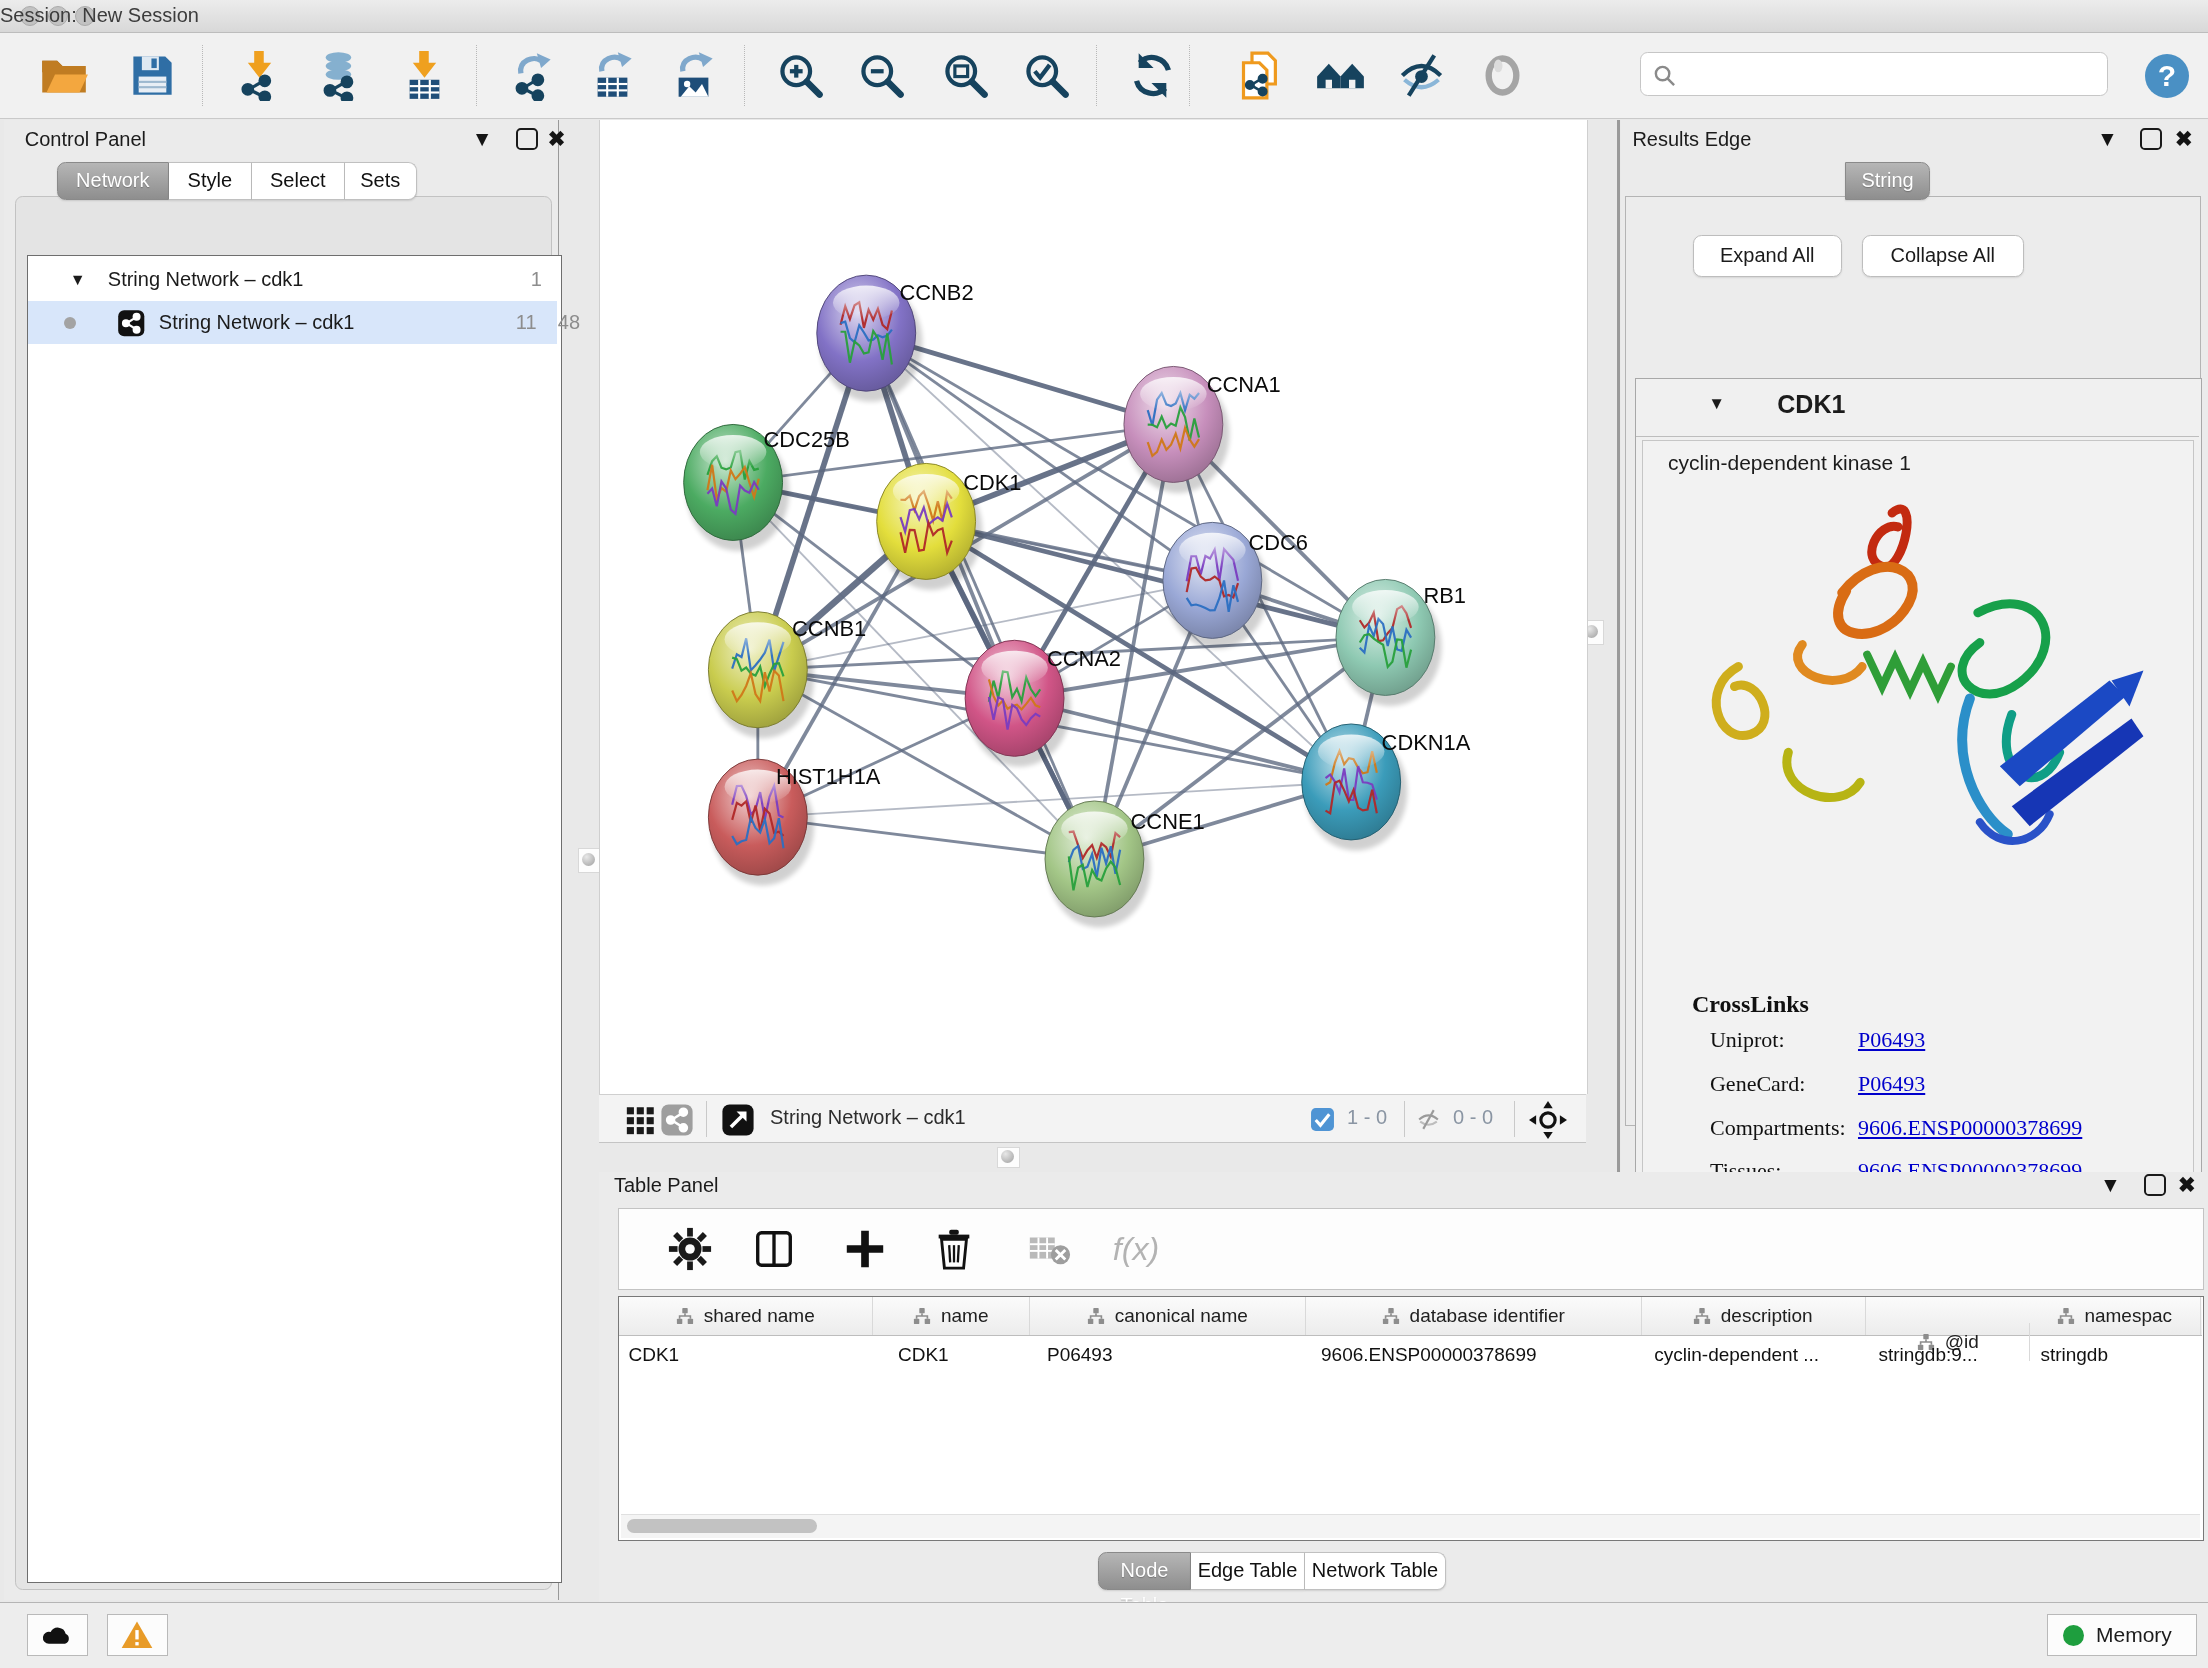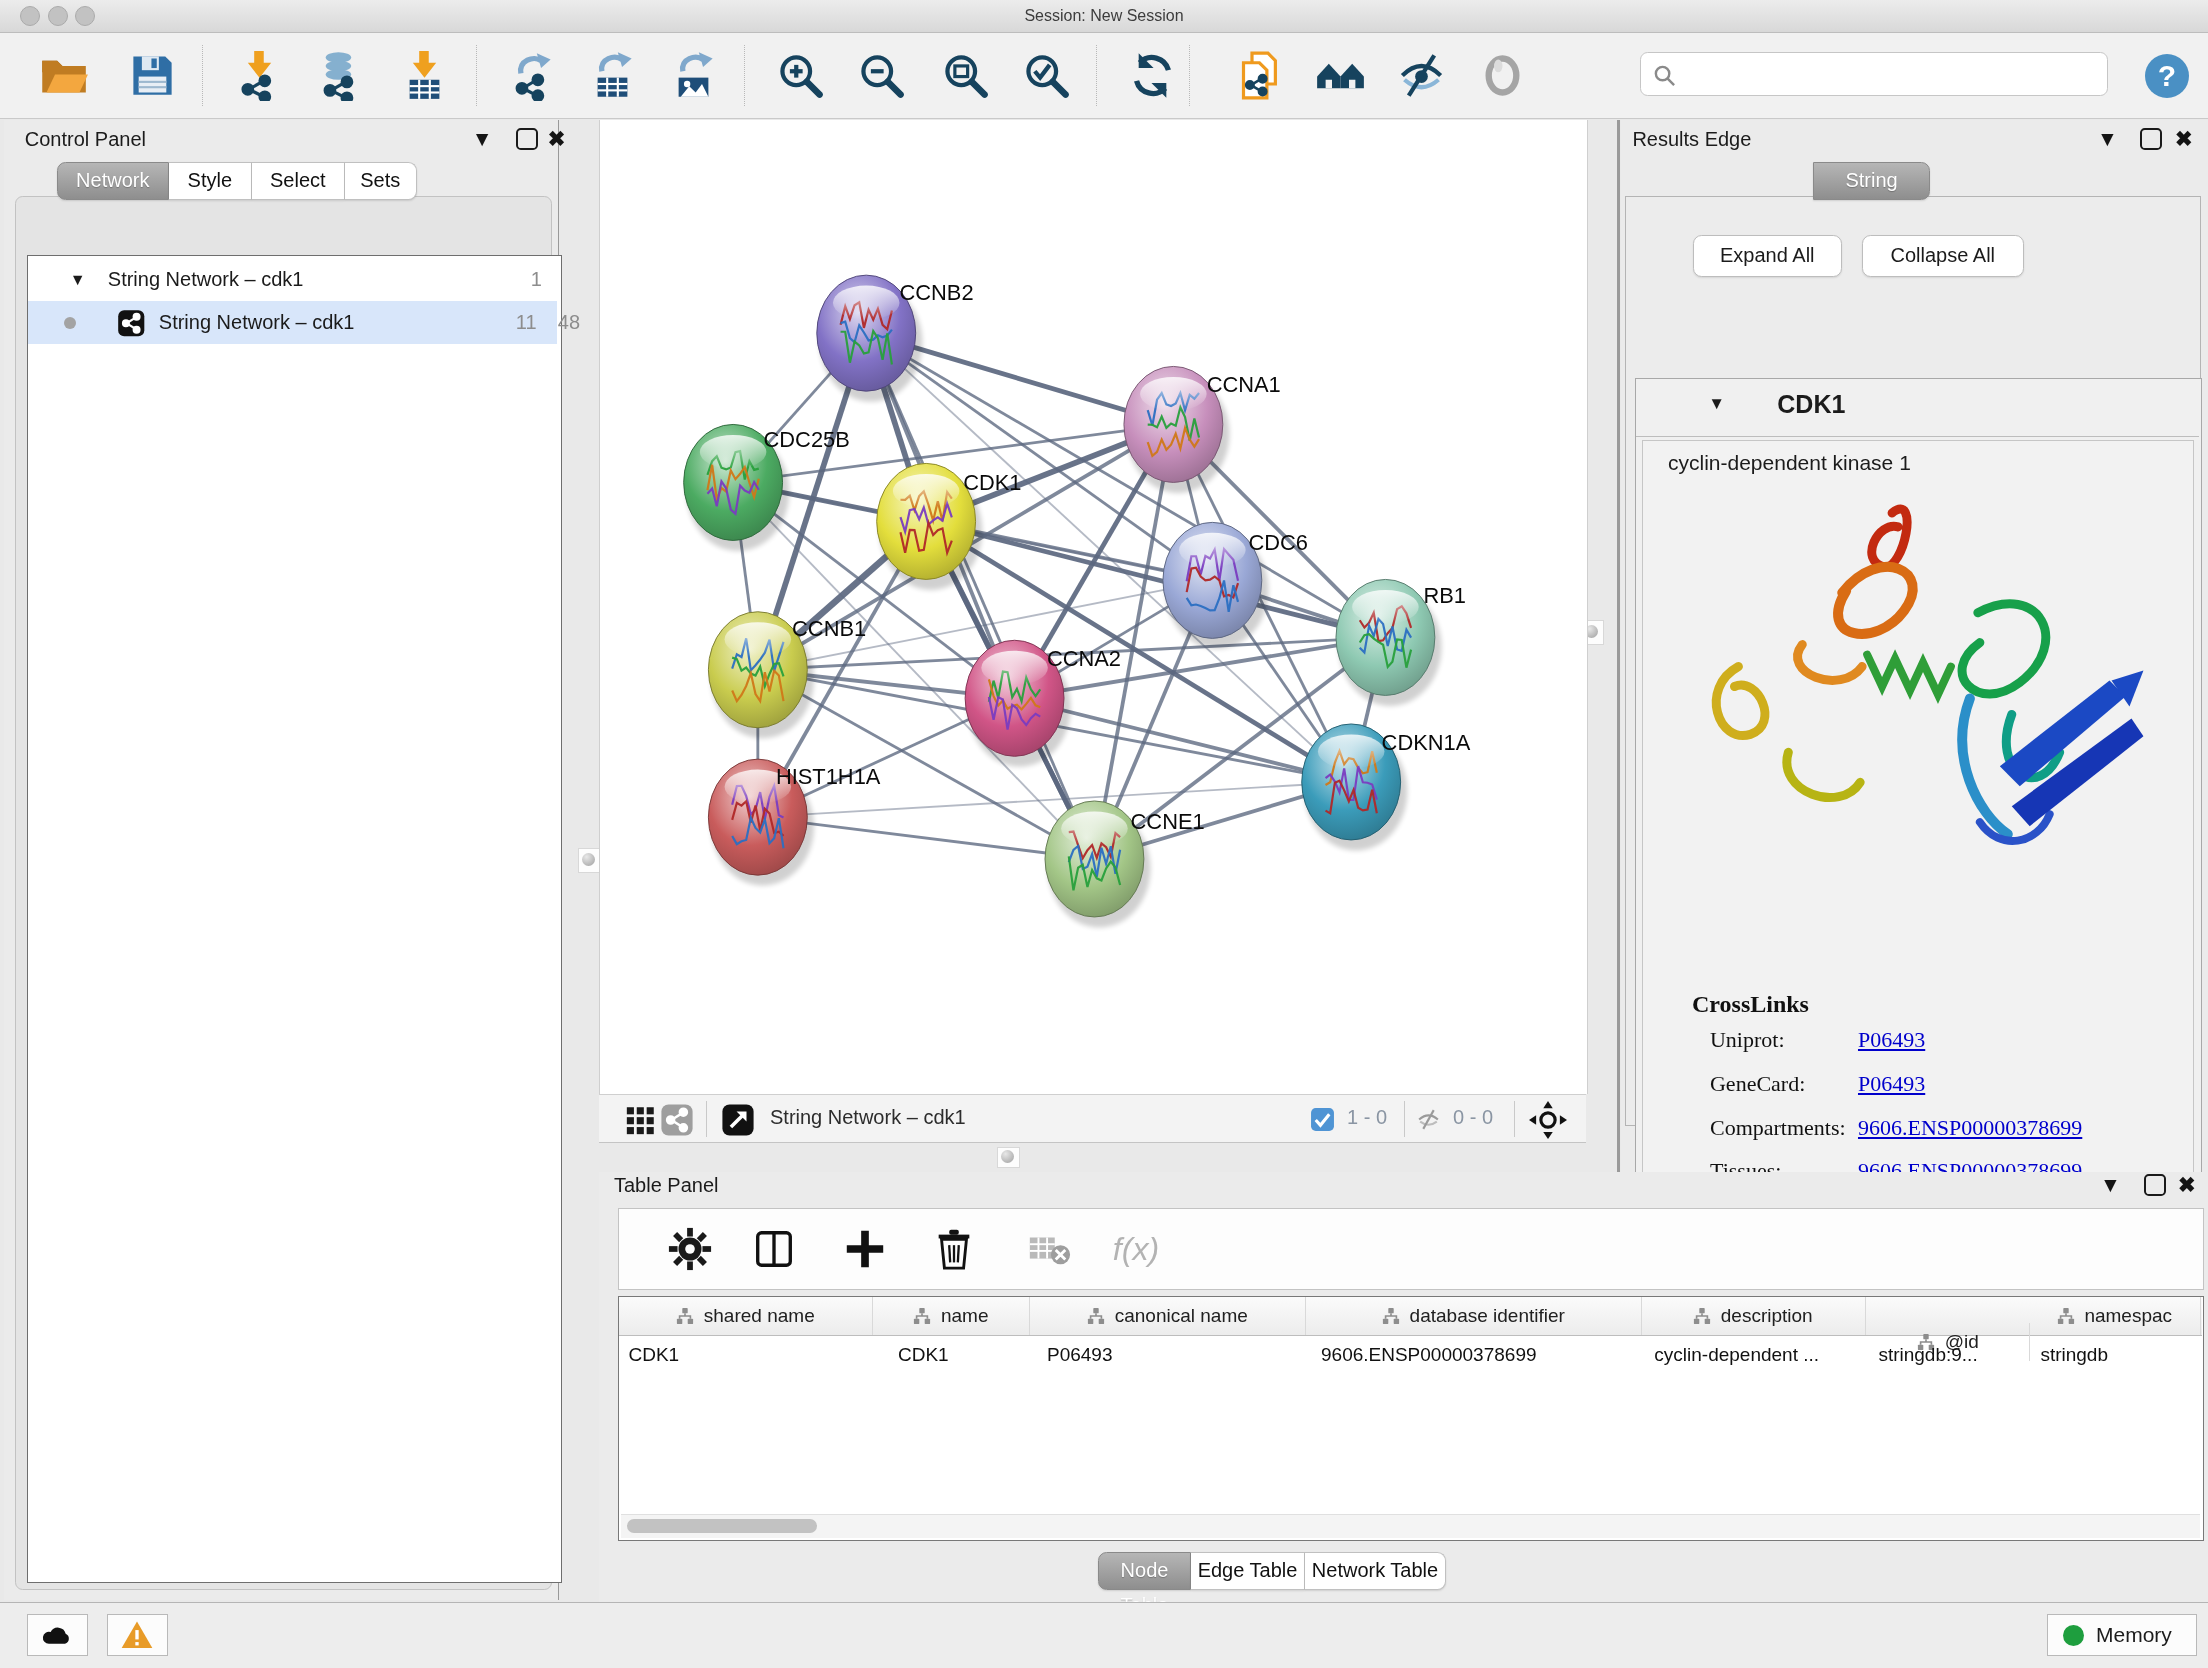--- a/index.html
+++ b/index.html
@@ -3,21 +3,21 @@
 <meta charset="utf-8">
 <style>
   html,body{margin:0;padding:0}
   body{width:2208px;height:1668px;position:relative;background:#e9e9e9;
        font-family:"Liberation Sans",sans-serif;color:#1b1b1b;overflow:hidden}
   .abs{position:absolute}
   
   .titlebar{left:0;top:0;width:2208px;height:32px;background:linear-gradient(#ececec,#d8d8d8);
             border-bottom:1px solid #bdbdbd}
   .tl{width:18px;height:18px;border-radius:50%;background:#c2c2c2;border:1px solid #ababab;top:5.7px}
-  .wtitle{width:100%;text-align:center;line-height:31px;font-size:16px;color:#3c3c3c}
+  .wtitle{width:100%;line-height:31px;font-size:20px;color:#3c3c3c}
   
   .toolbar{left:0;top:33px;width:2208px;height:85px;background:#f1f1f1;border-bottom:1.9px solid #c9c9c9}
   .tbi{top:17px;width:51px;height:51px;cursor:pointer}
   .tbi svg{width:100%;height:100%}
   .tbsep{top:12.4px;width:0;height:61px;border-left:1.9px dotted #b8b8b8}
   .search{left:1640px;top:19px;width:468px;height:44px;background:#fff;border:1.9px solid #c6c6c6;
           border-radius:7.6px;box-sizing:border-box}
   .search input{position:absolute;left:44px;top:1.9px;width:409px;height:36px;border:none;outline:none;
           font-size:19px;font-family:"Liberation Sans",sans-serif;background:transparent}
   
@@ -584,21 +584,21 @@
         </g>
       </svg></span>
 </div>
 <div class="abs vdivider"></div>
 
 <div class="abs rpanel">
   <div class="abs ptitle" style="left:11.4px;top:7.6px">Results Edge</div>
   <span class="abs hico" style="left:476px;top:5.7px">▼</span>
   <span class="abs sqico" style="left:519px;top:7.6px"></span>
   <span class="abs hico" style="left:554px;top:5.7px;font-weight:bold">✖</span>
-  <div class="abs" id="rp-tab" style="left:192px;top:42px;z-index:3"><div class="seg sel first last" style="width: 117px;">String</div></div>
+  <div class="abs" id="rp-tab" style="left:192px;top:42px;z-index:3"><div class="seg sel first last" style="width: 85px; margin-left: 32px;">String</div></div>
   <div class="abs rbox">
     <div class="abs btn" style="left:67px;top:38px;width:147px">Expand All</div>
     <div class="abs btn" style="left:236px;top:38px;width:160px">Collapse All</div>
     <div class="abs sectbox">
       <div class="abs" style="left:0;top:0;width:563px;height:57px;border-bottom:1px solid #bdbdbd">
         <span class="abs" style="left:72px;top:15px;font-size:17px">▼</span>
         <span class="abs" style="left:141px;top:11.4px;font-size:25px;font-weight:bold">CDK1</span>
       </div>
       <div class="abs sectcontent">
         <div class="abs" style="left:25px;top:9.5px;font-size:21px">cyclin-dependent kinase 1</div>

